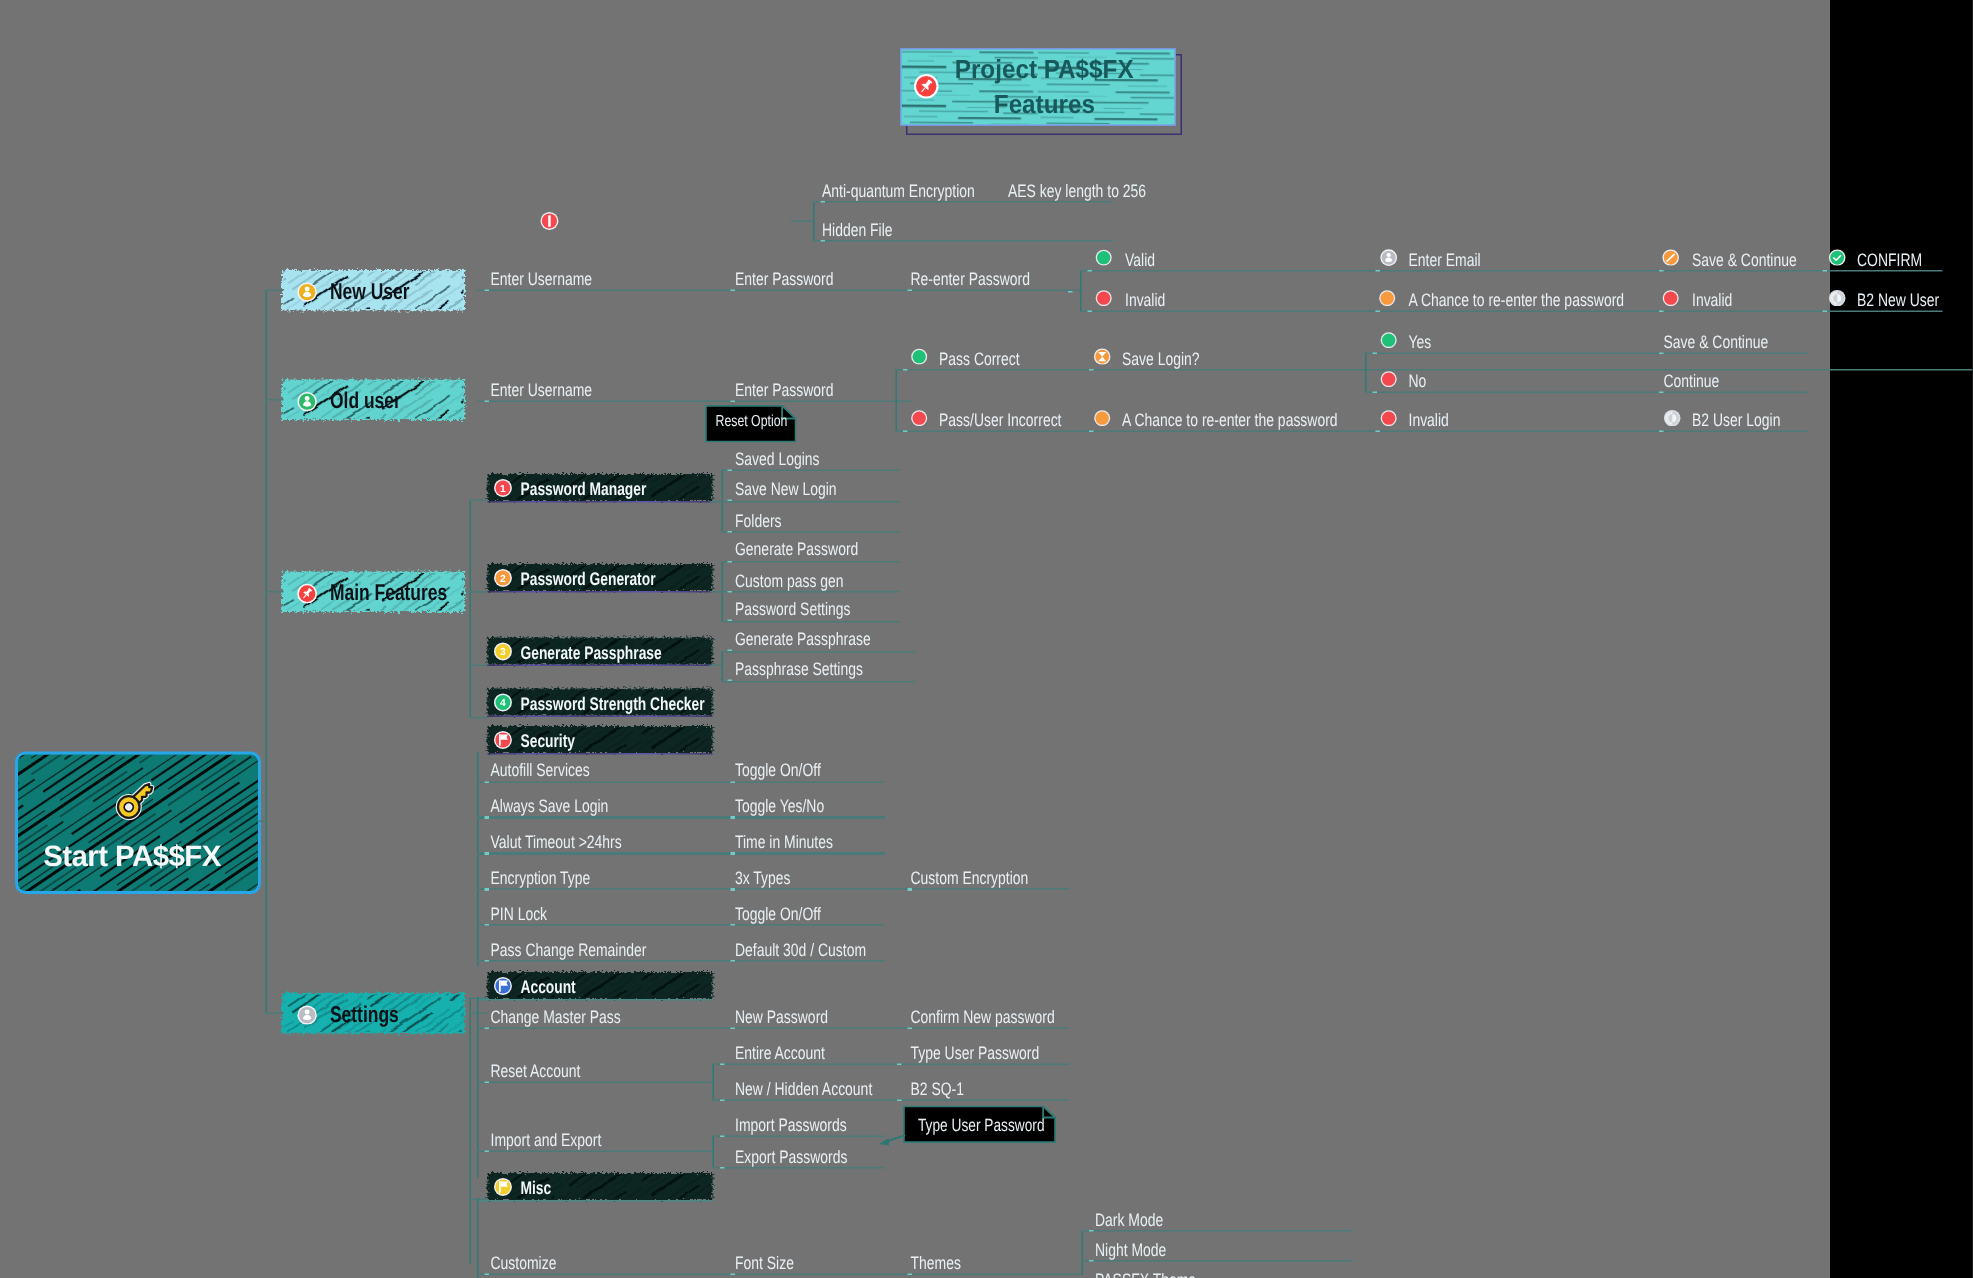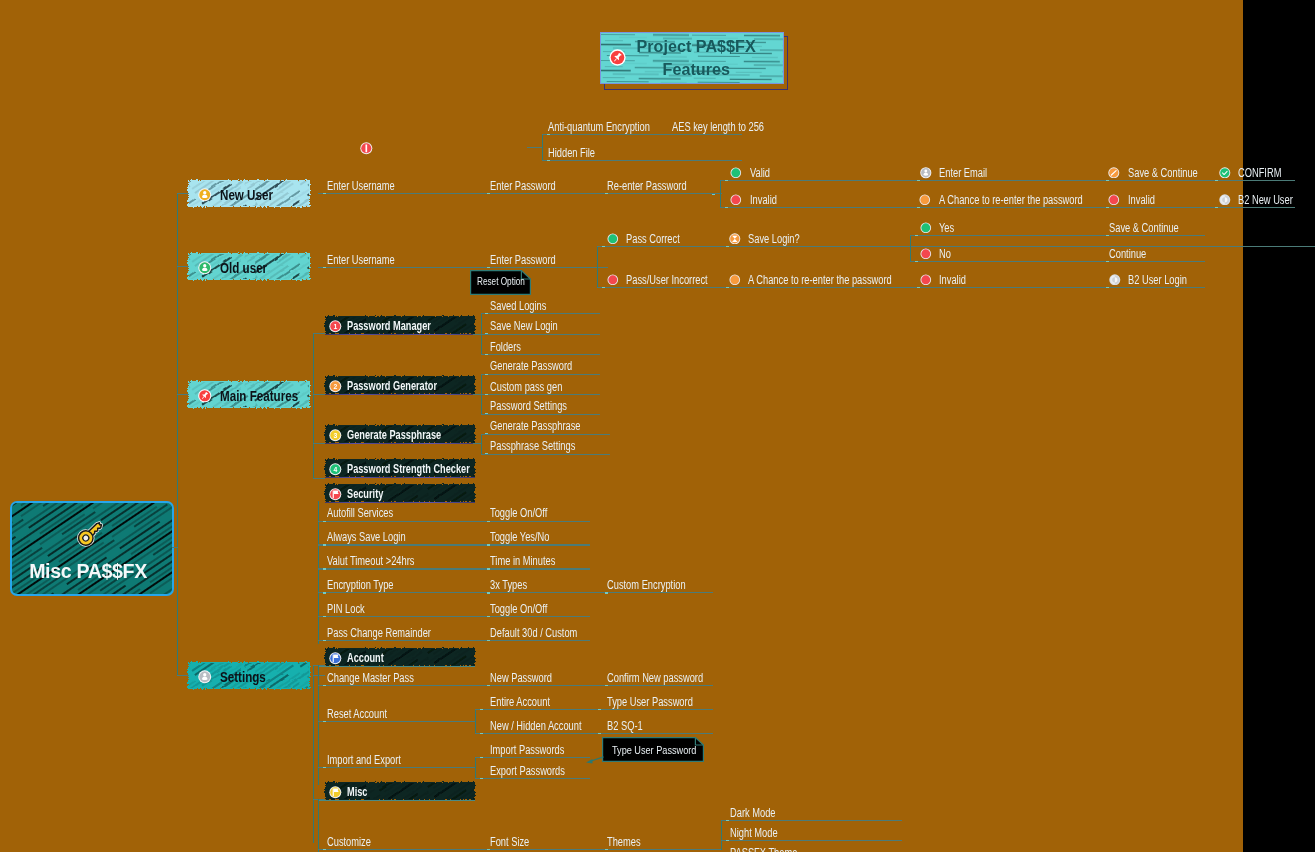--- a/index.html
+++ b/index.html
@@ -1,18 +1,18 @@
 <!DOCTYPE html>
 <html><head>
 <meta charset="utf-8">
 <title>Project PA$$FX Features</title>
 <style>
   html,body{margin:0;padding:0;background:#000;width:1315px;height:852px;overflow:hidden;}
-  #stage{position:relative;width:1220px;height:852px;background:#a16207;
-         font-family:"Liberation Sans",sans-serif;padding-left:23px;}
+  #stage{position:relative;width:1220px;height:852px;background:#737373;
+         font-family:"Liberation Sans",sans-serif;}
   .rowlabel{position:absolute;color:#e9f0f4;font-size:12px;white-space:nowrap;line-height:14px;
             transform:scaleX(.775);transform-origin:0 50%;}
   .hline{position:absolute;height:1.3px;background:#4b7b78;}
   .vline{position:absolute;width:1.3px;background:#2f7a75;}
   .dot{position:absolute;width:2.6px;height:1.4px;background:#74c9c4;}
   
   #hdr{position:absolute;}
   #hdr .shadow{position:absolute;border:1.6px solid #3a3173;background:transparent;}
   #hdr .body{position:absolute;background:#63d6d2;border:1.2px solid #7b94e0;overflow:hidden;}
   #hdr .txt{position:absolute;color:#18595c;font-weight:bold;text-align:center;
@@ -155,21 +155,21 @@
             <path d="M13.0 14.2h16.0l2.6 1.3-1.4 1.5 1.4 1.3-2.3 1.5h-1.3l-1.5-1.6-1.4 1.6h-1.3l-1.5-1.6-1.4 1.6h-8.0z"></path>
             <circle cx="11.2" cy="17.0" r="7.2"></circle>
           </g>
           <g transform="rotate(-44 17 17)">
             <path d="M13.0 14.2h16.0l2.6 1.3-1.4 1.5 1.4 1.3-2.3 1.5h-1.3l-1.5-1.6-1.4 1.6h-1.3l-1.5-1.6-1.4 1.6h-8.0z" fill="#f7c723" stroke="#1b1b1b" stroke-width="1.5" stroke-linejoin="round"></path>
             <circle cx="11.2" cy="17.0" r="7.2" fill="#f7c723" stroke="#1b1b1b" stroke-width="1.5"></circle>
             <circle cx="11.2" cy="17.0" r="3.0" fill="#eceef0" stroke="#1b1b1b" stroke-width="1.2"></circle>
           </g>
         </svg>
       </span>
-      <div class="txt" style="left:-4px;top:57px;">Misc PA$$FX</div>
+      <div class="txt" style="left:-4px;top:57px;">Start PA$$FX</div>
     </div>
   </div>
 
     <div class="bnode" style="left:182px;top:174px;width:134px;height:39px;overflow:visible;">
     <svg width="134" height="39" style="position:absolute;left:0;top:0">
         <g filter="url(#rough)">
           <rect x="6" y="6" width="122" height="27" fill="#a8e4ef"></rect>
         </g>
         <g filter="url(#rough2)" clip-path="url(#clip_new-user)">
           <rect x="6" y="6" width="122" height="27" fill="url(#hatchL1a)"></rect>

